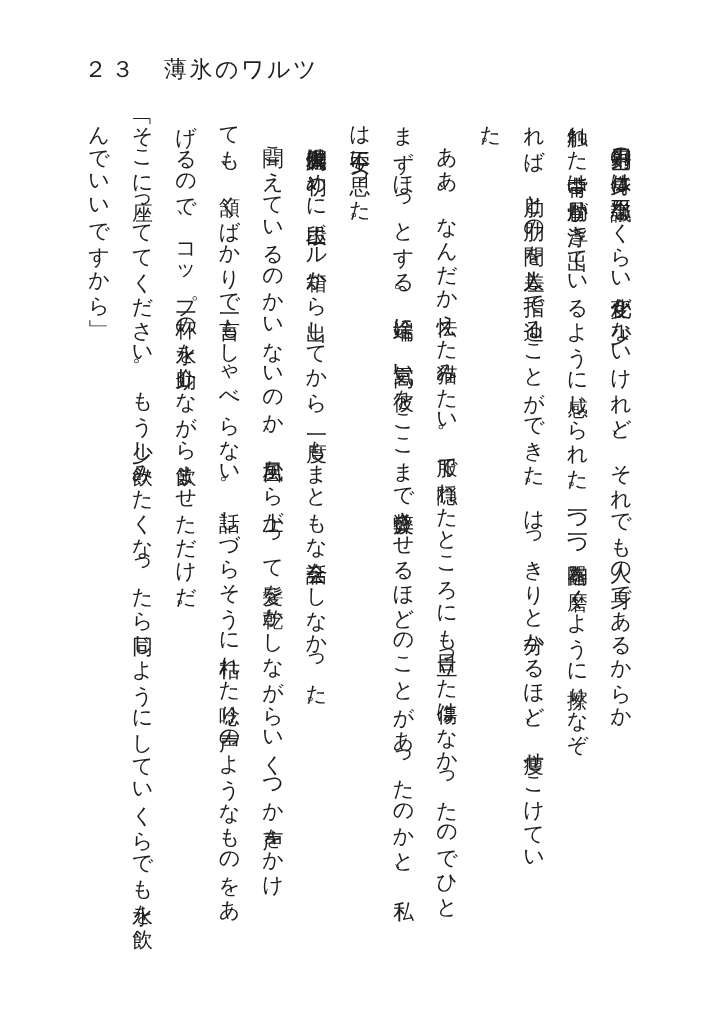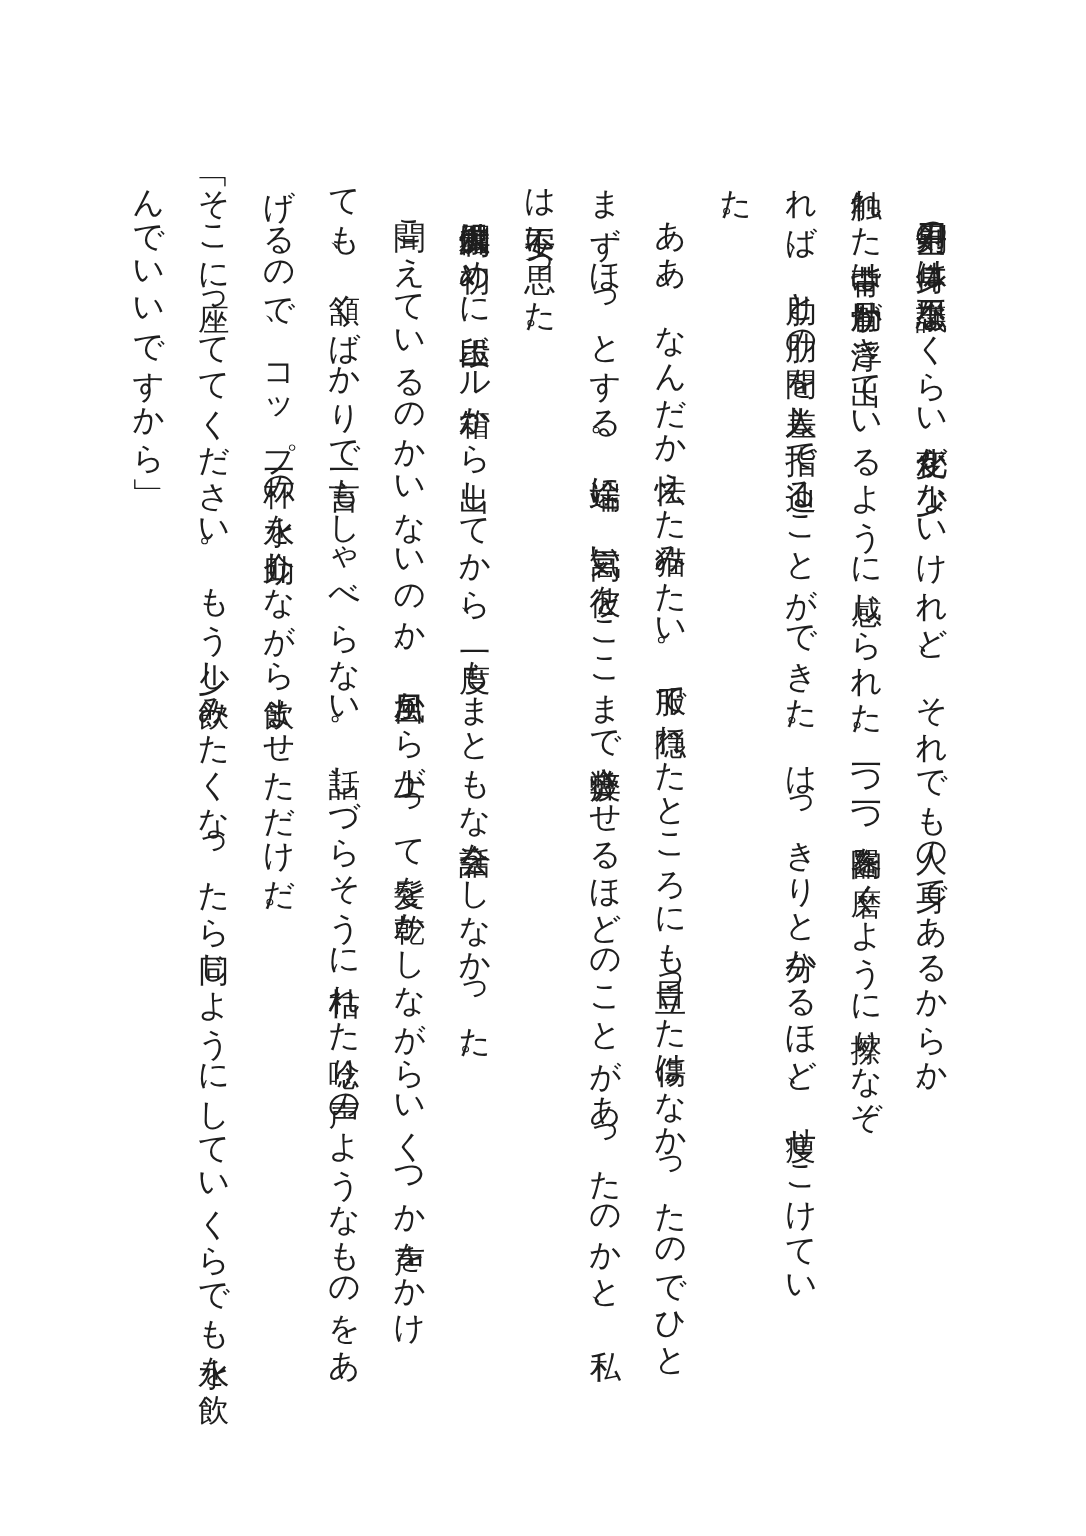--- a/index.html
+++ b/index.html
@@ -47,20 +47,23 @@
   }
   .body-text .line {
     display: block;
   }
 </style>
 </head>
 <body>
 
 <div class="page">
 
+  <div class="header">
+    <span class="page-number">２３</span><span class="running-title">薄氷のワルツ</span>
+  </div>
 
   <div class="body-text">
       <div class="line">　刀剣男士の身体は不思議なくらい変化が少ないけれど、それでも人の身であるからか、</div>
       <div class="line">触れた背中は肋骨が浮き出ているように感じられた。一つ一つ陶器を磨くように擦りなぞ</div>
       <div class="line">れば、肋と肋の間を人差し指で辿ることができた。はっきりと分かるほど、痩せこけてい</div>
       <div class="line">た。</div>
       <div class="line">　ああ、なんだか怯えた猫みたい。服で隠れたところにも目立った傷はなかったのでひと</div>
       <div class="line">まずほっとする。途端に、気高い彼をここまで疲弊させるほどのことがあったのかと、私</div>
       <div class="line">は不安に思った。</div>
       <div class="line">　大倶利伽羅は初めに段ボール箱から出してから、一度もまともな会話をしなかった。</div>

